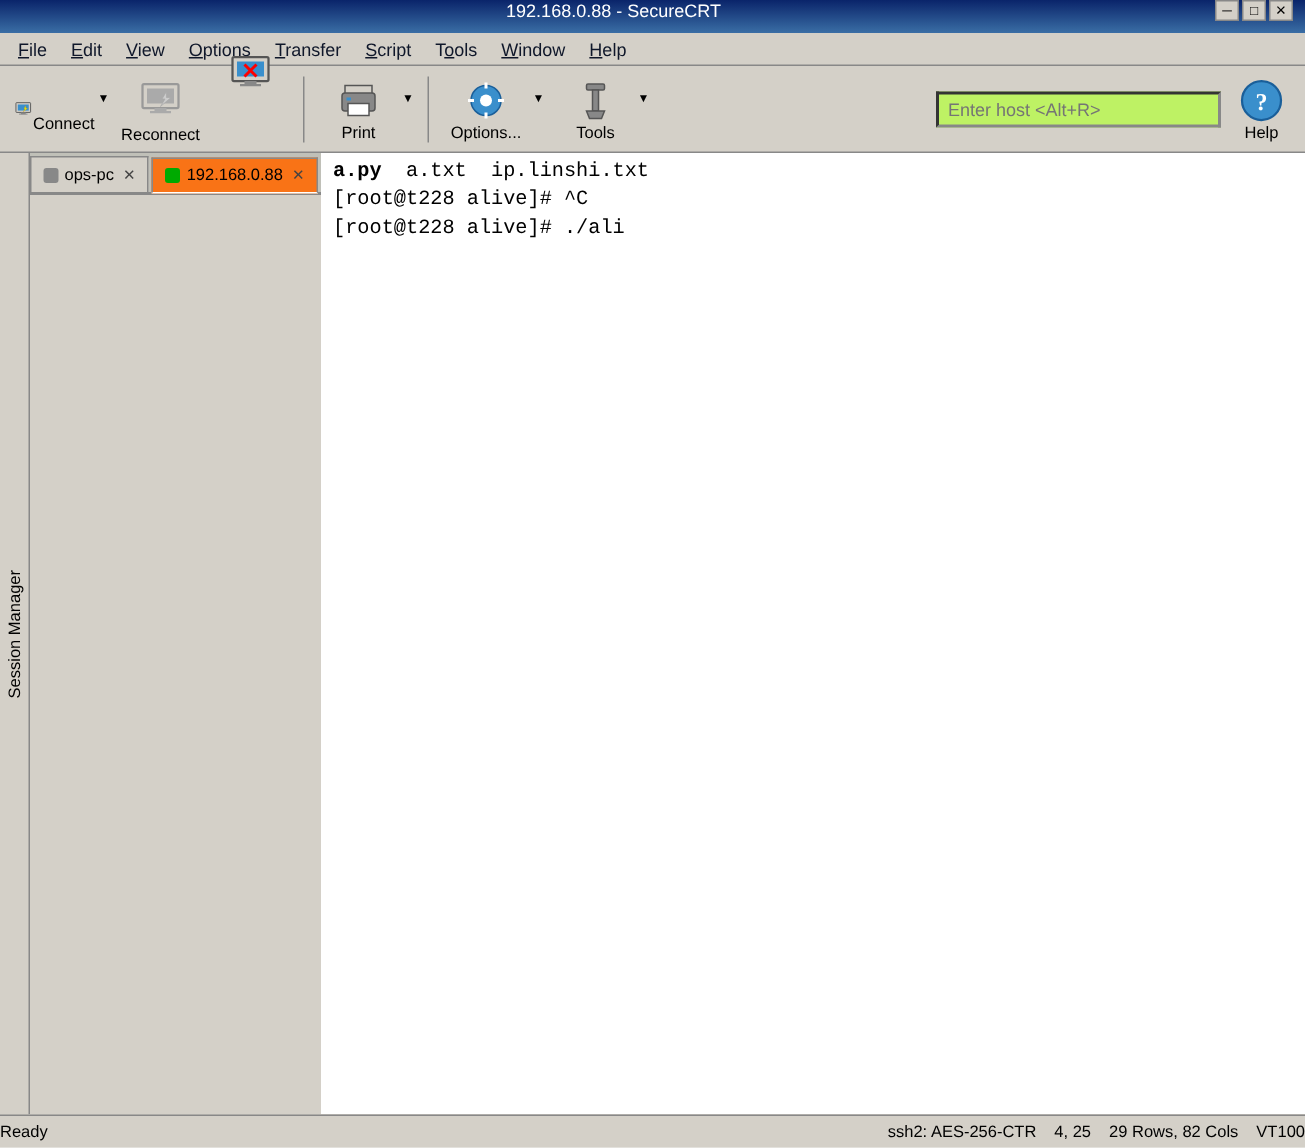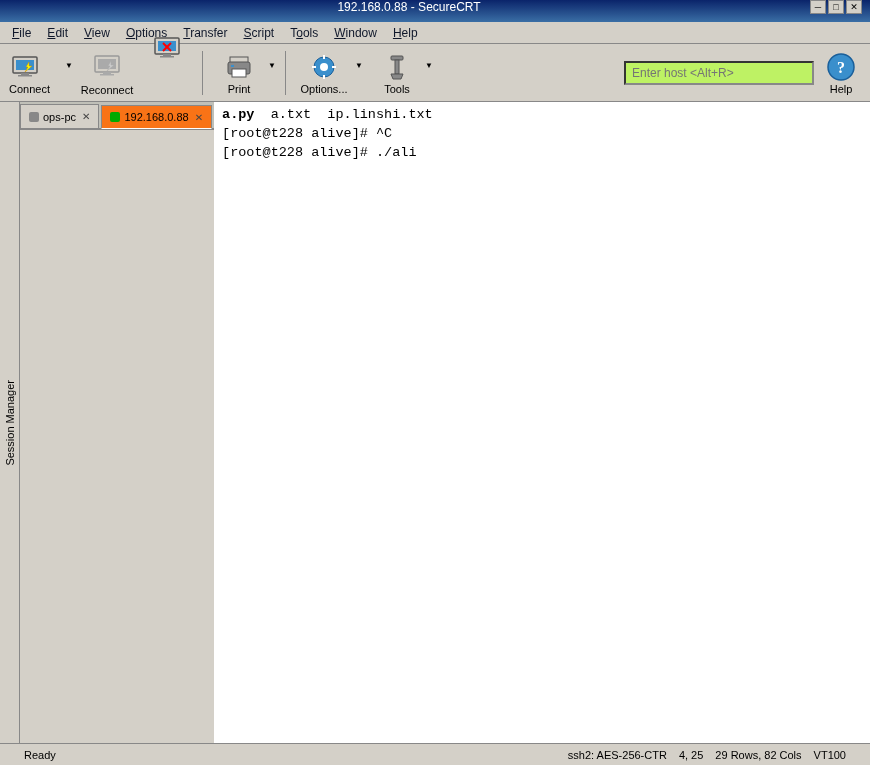--- a/index.html
+++ b/index.html
@@ -239,21 +239,21 @@
     }
 
     
     .status-bar {
       background: #d4d0c8;
       border-top: 1px solid #888;
       height: 22px;
       display: flex;
       align-items: center;
       justify-content: space-between;
-      padding: 0 24px;
+      padding: 0 0;
       font-family: Arial, sans-serif;
       font-size: 11px;
       flex-shrink: 0;
     }
     .status-left {
       color: #000;
     }
     .status-right {
       color: #000;
       display: flex;
@@ -280,21 +280,21 @@
   <div class="menu-item"><span>T</span>ransfer</div>
   <div class="menu-item"><span>S</span>cript</div>
   <div class="menu-item">T<span>o</span>ols</div>
   <div class="menu-item"><span>W</span>indow</div>
   <div class="menu-item"><span>H</span>elp</div>
 </div>
 
 <div class="toolbar">
 
   <div class="toolbar-btn" style="width:70px; flex-direction:row; align-items:center; justify-content:flex-start; padding:0 2px;">
-    <div style="display:flex;flex-direction:column;align-items:flex-start;width:54px;">
+    <div style="display:flex;flex-direction:row;align-items:flex-end;width:54px;">
       <div class="toolbar-icon">
         <svg viewBox="0 0 32 32" fill="none">
 
           <rect x="4" y="6" width="24" height="16" rx="1" fill="#d4d0c8" stroke="#555" stroke-width="1.5"></rect>
           <rect x="7" y="9" width="18" height="10" fill="#3a8fcc"></rect>
           <rect x="12" y="22" width="8" height="3" fill="#888"></rect>
           <rect x="9" y="24" width="14" height="1.5" fill="#888"></rect>
 
           <polygon points="20,11 17,16 19,16 16,21 23,15 20,15" fill="yellow" stroke="#cc8800" stroke-width="0.5"></polygon>
         </svg>

